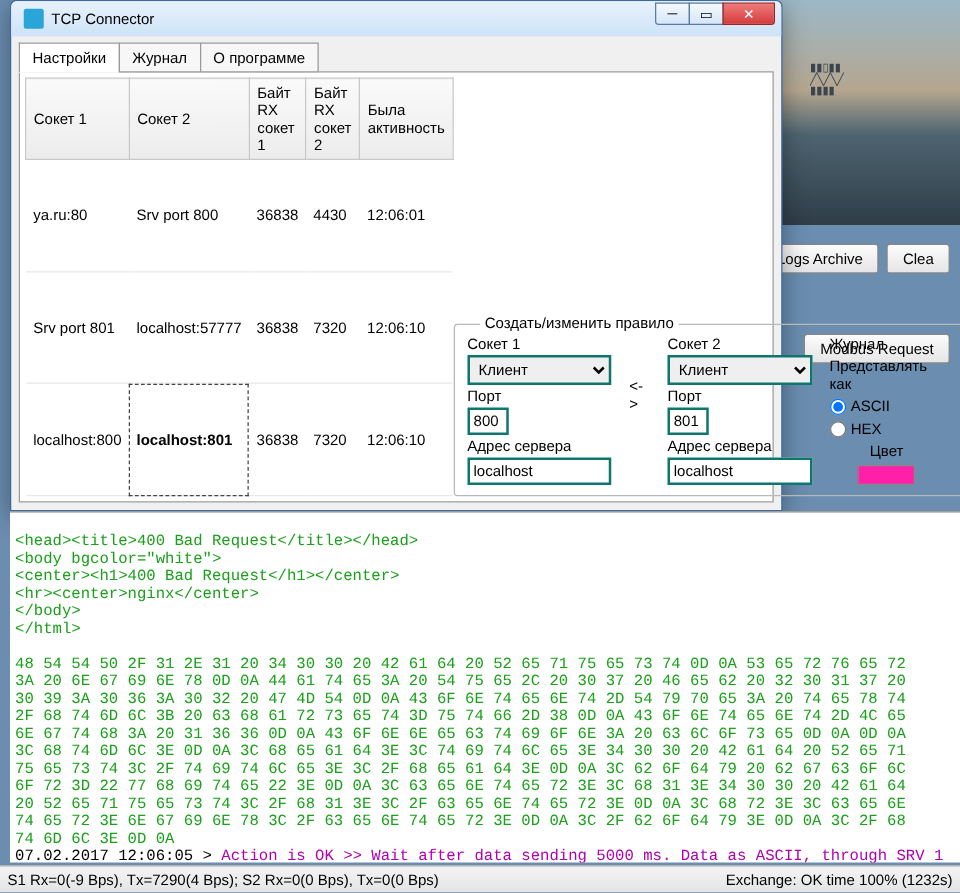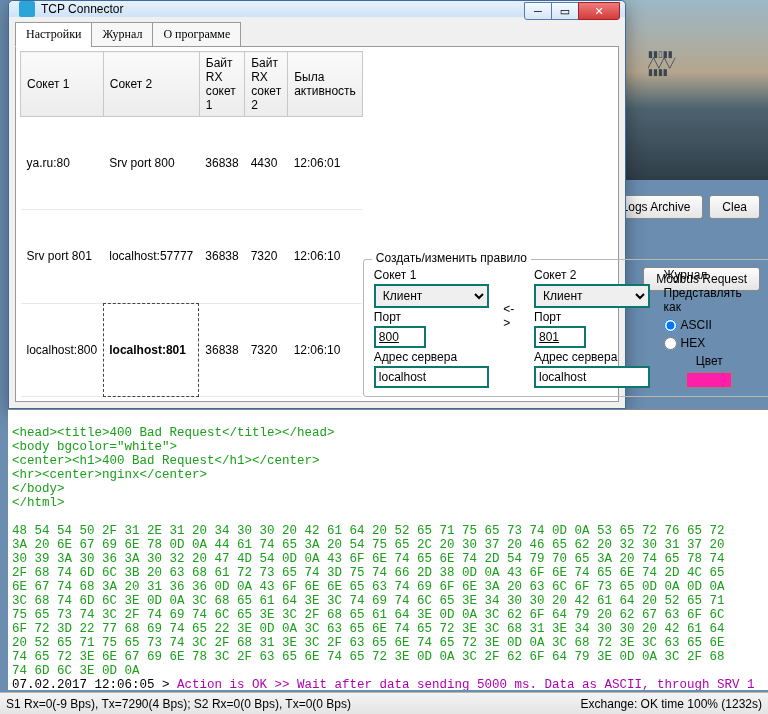--- a/index.html
+++ b/index.html
@@ -3,43 +3,43 @@
 <meta charset="utf-8">
 <style>
 *{box-sizing:border-box;margin:0;padding:0;}
 body{font-family:"Segoe UI",Tahoma,sans-serif;font-size:12px;background:#6a8db0;width:768px;height:714px;overflow:hidden;position:relative;}
 .bg-photo{position:absolute;top:0;right:0;width:160px;height:180px;background:linear-gradient(180deg,#9cb8c7 0%,#b5a68f 40%,#4d6470 60%,#2f3d48 100%);}
 .bg-structs{position:absolute;top:50px;right:0;width:120px;height:80px;color:#3a4550;font-size:9px;line-height:9px;overflow:hidden;}
 .side-controls{position:absolute;top:195px;right:8px;display:flex;flex-direction:column;gap:12px;align-items:flex-end;}
 .side-row{display:flex;gap:6px;}
 .btn{background:linear-gradient(180deg,#fcfcfc,#e5e5e5);border:1px solid #888;border-radius:3px;padding:4px 12px;font-size:12px;cursor:pointer;}
 .window{position:absolute;top:0;left:8px;width:618px;height:409px;background:#f0f0f0;border:1px solid #3c6a9c;border-radius:5px 5px 0 0;box-shadow:0 4px 20px rgba(0,0,0,.35);display:flex;flex-direction:column;}
-.titlebar{height:16px;background:linear-gradient(180deg,#e8f1fb,#cde3f8);border-radius:5px 5px 0 0;display:flex;align-items:center;padding:0 4px;position:relative;}
+.titlebar{height:28px;background:linear-gradient(180deg,#e8f1fb,#cde3f8);border-radius:5px 5px 0 0;display:flex;align-items:center;padding:0 4px;position:relative;}
 .titlebar .icon{width:16px;height:16px;background:#2aa5d8;margin:0 6px;border-radius:2px;}
 .titlebar .title{font-size:12px;color:#000;}
 .win-btns{position:absolute;right:5px;top:1px;display:flex;}
 .win-btn{width:28px;height:18px;border:1px solid #5a7ca3;background:linear-gradient(180deg,#f5f9fd,#d5e6f8);margin-left:-1px;display:flex;align-items:center;justify-content:center;font-size:11px;}
 .win-btn.min{border-radius:0 0 0 3px;}
 .win-btn.close{background:linear-gradient(180deg,#ef7b7b,#d43c3c);border-color:#a02323;border-radius:0 0 3px 0;color:#fff;width:42px;}
 .client{flex:1;padding:4px 6px 6px;display:flex;flex-direction:column;}
-.tabs{display:flex;position:relative;top:1px;font-family:Liberation Serif, serif;}
+.tabs{display:flex;position:relative;top:1px;}
 .tab{padding:4px 10px;border:1px solid #9a9a9a;background:#f7f7f7;font-size:12px;cursor:pointer;margin-right:-1px;}
 .tab.active{background:#fff;border-bottom-color:#fff;}
 .tab-body{border:1px solid #9a9a9a;background:#fff;flex:1;padding:4px;display:flex;flex-direction:row;}
 .table{width:100%;border-collapse:collapse;font-size:12px;}
 .table th{text-align:left;font-weight:400;padding:4px 6px;background:linear-gradient(180deg,#fafafa,#ececec);border:1px solid #c8c8c8;}
 .table td{padding:4px 6px;border-bottom:1px solid #e8e8e8;}
 .table td.sel{outline:1px dashed #444;outline-offset:-1px;font-weight:bold;}
 .rule-box{margin-top:auto;border:1px solid #b8b8b8;border-radius:3px;padding:8px 10px;position:relative;}
-.rule-box .legend{position:absolute;top:-9px;left:8px;background:#fff;padding:0 4px;font-size:12px;}
+.rule-box .legend{position:absolute;top:-9px;left:20px;background:#fff;padding:0 4px;font-size:12px;}
 .rule-row{display:flex;gap:14px;align-items:flex-start;}
 .sock{display:flex;flex-direction:column;gap:2px;width:125px;}
 .sock label{font-size:12px;}
 .sock select,.sock input{border:2px solid #0f766e;padding:2px 3px;font-size:12px;width:100%;}
-.sock .half{width:52px;text-decoration:underline;}
+.sock .half{width:33px;}
 .arrow{padding-top:34px;font-size:12px;}
 .journal-box{display:flex;flex-direction:column;gap:4px;}
 .journal-box .lbl{font-size:12px;}
 .radio-row{display:flex;align-items:flex-end;gap:4px;font-size:12px;}
 .color-swatch{width:46px;height:16px;background:#ff1fa8;border:1px solid #888;cursor:pointer;}
 .apply-wrap{margin-left:24px;padding-top:38px;}
 
 .console{position:absolute;top:409px;left:8px;right:0;bottom:24px;background:#fff;border-top:1px solid #888;padding:2px 4px;font-family:"Courier New",monospace;font-size:12.5px;line-height:14px;white-space:pre;overflow:hidden;}
 .console .green{color:#1aa01a;}
 .console .magenta{color:#b000b0;}

